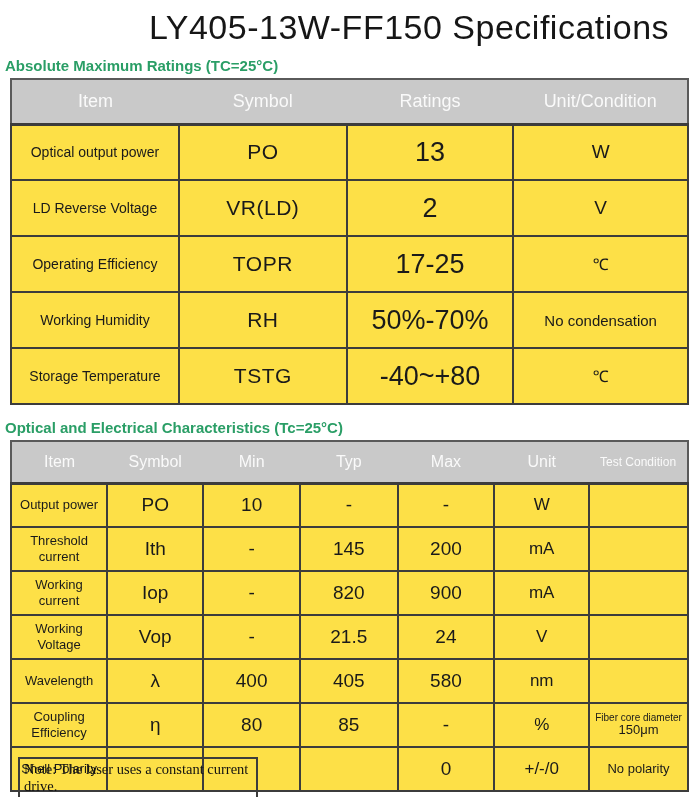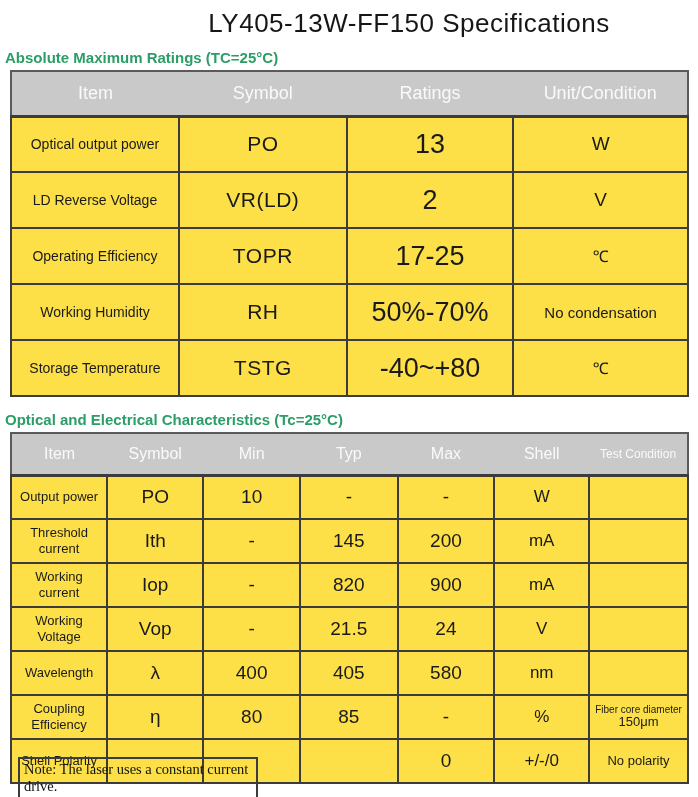--- a/index.html
+++ b/index.html
@@ -13,21 +13,21 @@
     position: relative;
     width: 698px;
     height: 797px;
     background: #fff;
     overflow: hidden;
   }
   .doc-title {
     margin-top: 8px;
     padding-left: 120px;
     text-align: center;
-    font-size: 26px;
+    font-size: 34px;
     font-weight: 500;
     letter-spacing: 0.5px;
     color: #161616;
     white-space: nowrap;
   }
   .section-title {
     margin: 10px 0 4px 5px;
     font-size: 15px;
     font-weight: bold;
     color: #2a9e66;
@@ -166,21 +166,21 @@
         <col style="width:14%">
         <col style="width:14.6%">
     </colgroup>
     <tbody>
         <tr>
       <th>Item</th>
       <th>Symbol</th>
       <th>Min</th>
       <th>Typ</th>
       <th>Max</th>
-      <th>Shell</th>
+      <th>Unit</th>
       <th class="cond-h">Test Condition</th>
     </tr>
     <tr>
       <td class="t2-item">Output power</td>
       <td class="t2-sym">PO</td>
       <td class="t2-num">10</td>
       <td class="t2-num">-</td>
       <td class="t2-num">-</td>
       <td class="t2-unit">W</td>
       <td class="t2-cond"></td>

